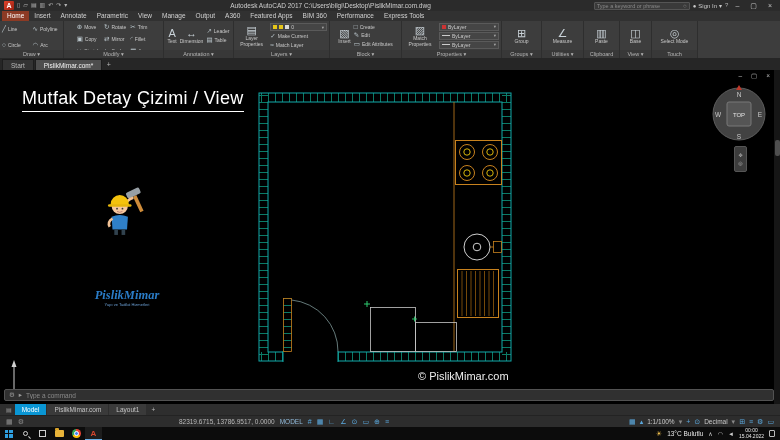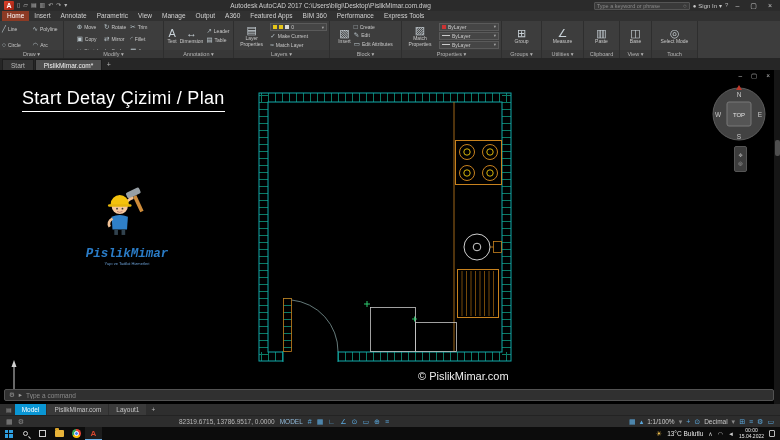--- a/index.html
+++ b/index.html
@@ -55,22 +55,22 @@
   .ftab { font-size:6.5px; line-height:11px; height:11px; padding:0 8px; background:#333;
     color:#b9b9b9; border:1px solid #1d1d1d; border-bottom:none; }
   .ftab.active { background:#4d4d4d; color:#f2f2f2; }
   .ftab-add { width:11px; text-align:center; color:#b9b9b9; font-size:7px; line-height:11px; }
 
   
   .canvas { position:absolute; top:70px; left:0; width:780px; height:334px; background:#000; overflow:hidden; }
   .heading { position:absolute; left:22px; top:18px; font-size:18px; color:#fff;
     border-bottom:1.5px solid #fff; padding-bottom:2px; letter-spacing:0.3px; }
   .logo { position:absolute; left:82px; top:116px; width:90px; text-align:center; }
-  .logo-name { font-family:Liberation Mono, monospace; font-style:italic; font-weight:bold;
-    font-size:12.5px; color:#2a7cc7; line-height:13px; }
+  .logo-name { font-family:Liberation Serif, serif; font-style:italic; font-weight:bold;
+    font-size:12.5px; color:#2a7cc7; line-height:13px;margin-top:41px; }
   .logo-tag { font-size:4px; color:#6b9fd4; line-height:5px; }
   .plan { position:absolute; left:258px; top:22px; }
   .copyright { position:absolute; left:418px; top:300px; font-size:11px; color:#ededed; }
   .viewcube { position:absolute; left:710px; top:14px; }
   .navbar { position:absolute; left:734px; top:76px; width:13px; height:26px; background:#3c3c3c;
     border:1px solid #555; border-radius:2px; display:flex; flex-direction:column; align-items:center;
     justify-content:center; gap:2px; }
   .navbar span { font-size:5px; color:#b5b5b5; line-height:6px; }
   .cwctrl { position:absolute; right:10px; top:2px; display:flex; gap:9px; font-size:6.5px; color:#b9b9b9; }
   .vscroll { position:absolute; right:0; top:0; width:6px; height:334px; background:#161616; }
@@ -397,21 +397,21 @@
   </div>
 
   <div class="filetabs">
     <div class="ftab">Start</div>
     <div class="ftab active">PislikMimar.com*</div>
     <div class="ftab-add">+</div>
   </div>
 
   <div class="canvas">
 
-    <div class="heading">Start Detay Çizimi / Plan</div>
+    <div class="heading">Mutfak Detay Çizimi / View</div>
 
     <div class="logo">
       <svg width="60" height="58" viewBox="0 0 60 64">
         <g transform="rotate(-25 38 10)">
           <rect x="36" y="11" width="4" height="19" fill="#cf8c3a"></rect>
           <rect x="30" y="4" width="16" height="7" rx="2" fill="#98a0a6"></rect>
         </g>
         <path d="M24 26 C28 18 32 14 37 13" stroke="#f2c296" stroke-width="3" fill="none"></path>
         <circle cx="22" cy="22" r="9" fill="#f6c89e"></circle>
         <path d="M12 20 A10 10 0 0 1 32 20 L33 22 L11 22 Z" fill="#f4c20d"></path>

